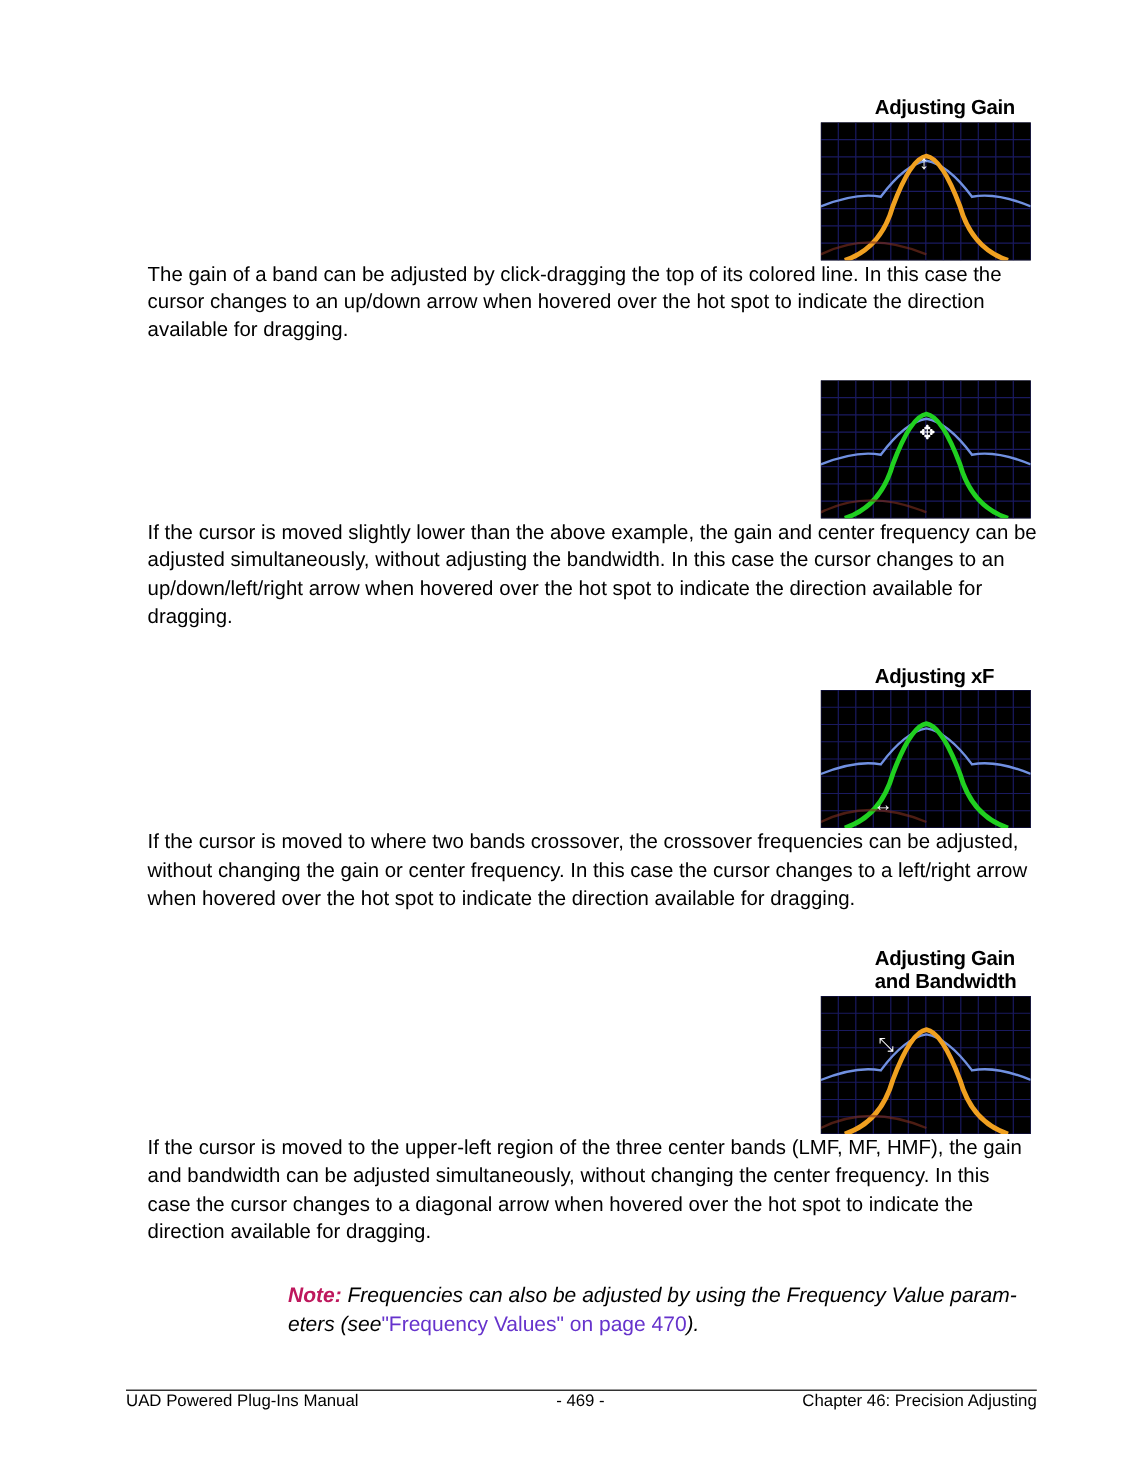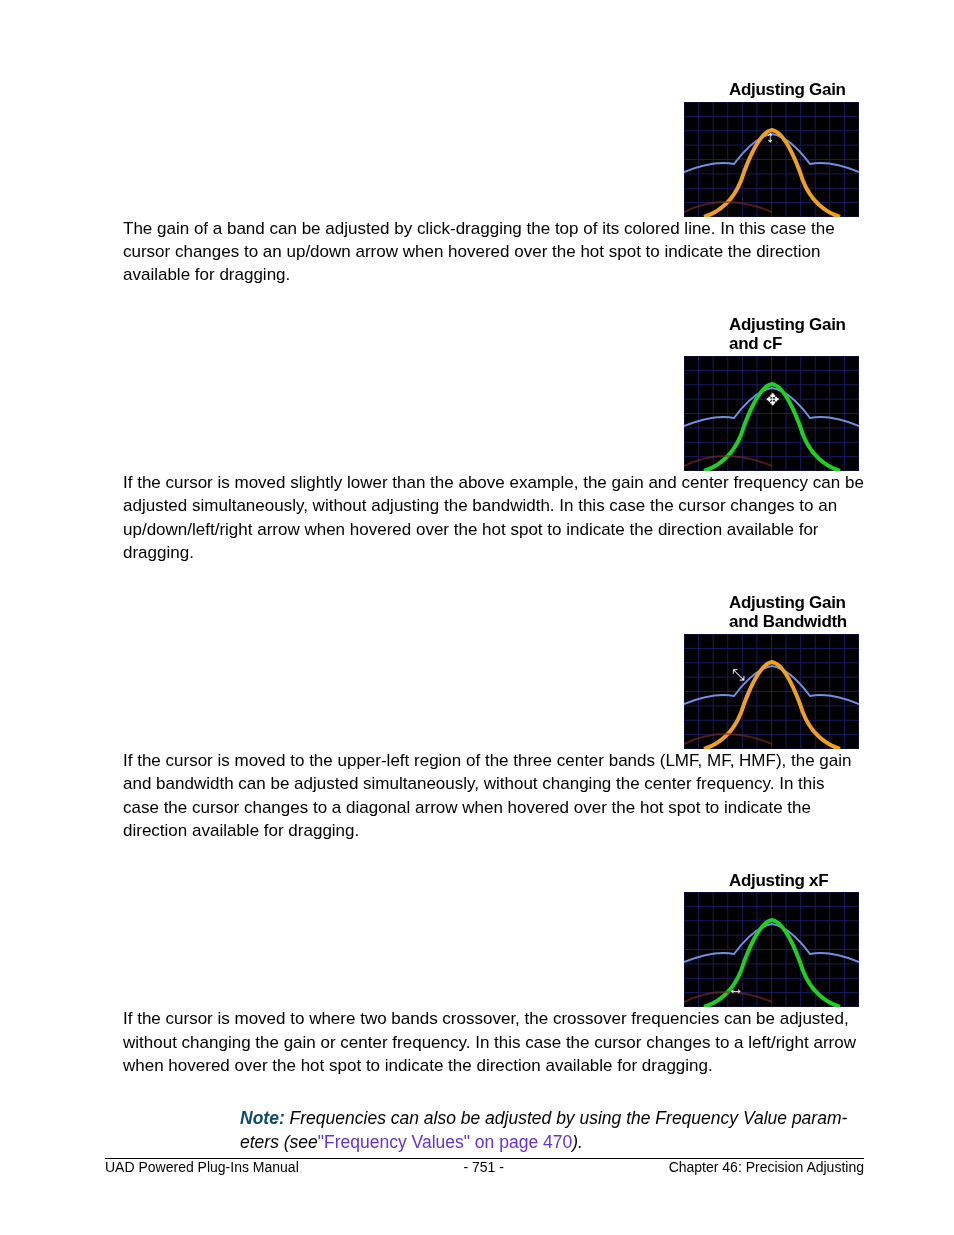--- a/index.html
+++ b/index.html
@@ -47,21 +47,21 @@
       line-height: 1.38;
       padding-left: 18px;
     }
     .note-row {
       margin-left: 135px;
       font-size: 17.5px;
       line-height: 1.38;
       font-style: italic;
     }
     .note-label {
-      color: #0c4a6e;
+      color: #be185d;
       font-weight: bold;
       font-style: italic;
     }
     .link {
       color: #6633cc;
       font-style: normal;
     }
     .footer {
       position: absolute;
       bottom: 60px;
@@ -113,21 +113,20 @@
               <line x1="0" y1="100.625" x2="175" y2="100.625" stroke="#1a1a60" stroke-width="1"></line>
               <line x1="0" y1="115" x2="175" y2="115" stroke="#1a1a60" stroke-width="1"></line>
               <path d="M0 70 Q 30 58 50 62 Q 70 35 88 32 Q 106 35 126 62 Q 146 58 175 70" stroke="#7090e0" stroke-width="2" fill="none"></path>
               <path d="M 20 115 Q 50 105 60 70 Q 75 30 88 28 Q 101 30 116 70 Q 126 105 156 115" stroke="#f0a020" stroke-width="4" fill="none"></path>
               <path d="M0 110 Q 40 90 88 110" stroke="#803020" stroke-width="2" fill="none" opacity="0.6"></path>
             </svg><div class="cursor-icon" style="left: 82px; top: 26px;">↕</div></div>
         </div>
         <div class="text-col">The gain of a band can be adjusted by click-drag­ging the top of its colored line. In this case the cursor changes to an up/down arrow when hovered over the hot spot to indicate the direction available for dragging.</div>
       </div>
       <div class="section">
-        <div class="label-col">Adjusting Gain and cF</div>
         <div class="img-col">
           <div class="eq-thumb"><svg width="175" height="115" viewBox="0 0 175 115" xmlns="http://www.w3.org/2000/svg">
               <rect width="175" height="115" fill="#000"></rect>
               <line x1="0" y1="0" x2="0" y2="115" stroke="#1a1a60" stroke-width="1"></line>
               <line x1="14.583333333333334" y1="0" x2="14.583333333333334" y2="115" stroke="#1a1a60" stroke-width="1"></line>
               <line x1="29.166666666666668" y1="0" x2="29.166666666666668" y2="115" stroke="#1a1a60" stroke-width="1"></line>
               <line x1="43.75" y1="0" x2="43.75" y2="115" stroke="#1a1a60" stroke-width="1"></line>
               <line x1="58.333333333333336" y1="0" x2="58.333333333333336" y2="115" stroke="#1a1a60" stroke-width="1"></line>
               <line x1="72.91666666666667" y1="0" x2="72.91666666666667" y2="115" stroke="#1a1a60" stroke-width="1"></line>
               <line x1="87.5" y1="0" x2="87.5" y2="115" stroke="#1a1a60" stroke-width="1"></line>
@@ -147,20 +146,54 @@
               <line x1="0" y1="100.625" x2="175" y2="100.625" stroke="#1a1a60" stroke-width="1"></line>
               <line x1="0" y1="115" x2="175" y2="115" stroke="#1a1a60" stroke-width="1"></line>
               <path d="M0 70 Q 30 58 50 62 Q 70 35 88 32 Q 106 35 126 62 Q 146 58 175 70" stroke="#7090e0" stroke-width="2" fill="none"></path>
               <path d="M 20 115 Q 50 105 60 70 Q 75 30 88 28 Q 101 30 116 70 Q 126 105 156 115" stroke="#20d020" stroke-width="4" fill="none"></path>
               <path d="M0 110 Q 40 90 88 110" stroke="#803020" stroke-width="2" fill="none" opacity="0.6"></path>
             </svg><div class="cursor-icon" style="left: 82px; top: 34px;">✥</div></div>
         </div>
         <div class="text-col">If the cursor is moved slightly lower than the above ex­ample, the gain and center frequency can be ad­justed simultaneously, without adjusting the band­width. In this case the cursor changes to an up/down/left/right arrow when hovered over the hot spot to indicate the direction available for dragging.</div>
       </div>
       <div class="section">
+        <div class="label-col">Adjusting xF</div>
+        <div class="img-col">
+          <div class="eq-thumb"><svg width="175" height="115" viewBox="0 0 175 115" xmlns="http://www.w3.org/2000/svg">
+              <rect width="175" height="115" fill="#000"></rect>
+              <line x1="0" y1="0" x2="0" y2="115" stroke="#1a1a60" stroke-width="1"></line>
+              <line x1="14.583333333333334" y1="0" x2="14.583333333333334" y2="115" stroke="#1a1a60" stroke-width="1"></line>
+              <line x1="29.166666666666668" y1="0" x2="29.166666666666668" y2="115" stroke="#1a1a60" stroke-width="1"></line>
+              <line x1="43.75" y1="0" x2="43.75" y2="115" stroke="#1a1a60" stroke-width="1"></line>
+              <line x1="58.333333333333336" y1="0" x2="58.333333333333336" y2="115" stroke="#1a1a60" stroke-width="1"></line>
+              <line x1="72.91666666666667" y1="0" x2="72.91666666666667" y2="115" stroke="#1a1a60" stroke-width="1"></line>
+              <line x1="87.5" y1="0" x2="87.5" y2="115" stroke="#1a1a60" stroke-width="1"></line>
+              <line x1="102.08333333333334" y1="0" x2="102.08333333333334" y2="115" stroke="#1a1a60" stroke-width="1"></line>
+              <line x1="116.66666666666667" y1="0" x2="116.66666666666667" y2="115" stroke="#1a1a60" stroke-width="1"></line>
+              <line x1="131.25" y1="0" x2="131.25" y2="115" stroke="#1a1a60" stroke-width="1"></line>
+              <line x1="145.83333333333334" y1="0" x2="145.83333333333334" y2="115" stroke="#1a1a60" stroke-width="1"></line>
+              <line x1="160.41666666666669" y1="0" x2="160.41666666666669" y2="115" stroke="#1a1a60" stroke-width="1"></line>
+              <line x1="175" y1="0" x2="175" y2="115" stroke="#1a1a60" stroke-width="1"></line>
+              <line x1="0" y1="0" x2="175" y2="0" stroke="#1a1a60" stroke-width="1"></line>
+              <line x1="0" y1="14.375" x2="175" y2="14.375" stroke="#1a1a60" stroke-width="1"></line>
+              <line x1="0" y1="28.75" x2="175" y2="28.75" stroke="#1a1a60" stroke-width="1"></line>
+              <line x1="0" y1="43.125" x2="175" y2="43.125" stroke="#1a1a60" stroke-width="1"></line>
+              <line x1="0" y1="57.5" x2="175" y2="57.5" stroke="#1a1a60" stroke-width="1"></line>
+              <line x1="0" y1="71.875" x2="175" y2="71.875" stroke="#1a1a60" stroke-width="1"></line>
+              <line x1="0" y1="86.25" x2="175" y2="86.25" stroke="#1a1a60" stroke-width="1"></line>
+              <line x1="0" y1="100.625" x2="175" y2="100.625" stroke="#1a1a60" stroke-width="1"></line>
+              <line x1="0" y1="115" x2="175" y2="115" stroke="#1a1a60" stroke-width="1"></line>
+              <path d="M0 70 Q 30 58 50 62 Q 70 35 88 32 Q 106 35 126 62 Q 146 58 175 70" stroke="#7090e0" stroke-width="2" fill="none"></path>
+              <path d="M 20 115 Q 50 105 60 70 Q 75 30 88 28 Q 101 30 116 70 Q 126 105 156 115" stroke="#20d020" stroke-width="4" fill="none"></path>
+              <path d="M0 110 Q 40 90 88 110" stroke="#803020" stroke-width="2" fill="none" opacity="0.6"></path>
+            </svg><div class="cursor-icon" style="left: 44px; top: 88px;">↔</div></div>
+        </div>
+        <div class="text-col">If the cursor is moved to where two bands crossover, the crossover frequencies can be adjusted, without changing the gain or center frequency. In this case the cursor changes to a left/right arrow when hov­ered over the hot spot to indicate the direction avail­able for dragging.</div>
+      </div>
+      <div class="section">
         <div class="label-col">Adjusting Gain and Bandwidth</div>
         <div class="img-col">
           <div class="eq-thumb"><svg width="175" height="115" viewBox="0 0 175 115" xmlns="http://www.w3.org/2000/svg">
               <rect width="175" height="115" fill="#000"></rect>
               <line x1="0" y1="0" x2="0" y2="115" stroke="#1a1a60" stroke-width="1"></line>
               <line x1="14.583333333333334" y1="0" x2="14.583333333333334" y2="115" stroke="#1a1a60" stroke-width="1"></line>
               <line x1="29.166666666666668" y1="0" x2="29.166666666666668" y2="115" stroke="#1a1a60" stroke-width="1"></line>
               <line x1="43.75" y1="0" x2="43.75" y2="115" stroke="#1a1a60" stroke-width="1"></line>
               <line x1="58.333333333333336" y1="0" x2="58.333333333333336" y2="115" stroke="#1a1a60" stroke-width="1"></line>
               <line x1="72.91666666666667" y1="0" x2="72.91666666666667" y2="115" stroke="#1a1a60" stroke-width="1"></line>
@@ -179,60 +212,26 @@
               <line x1="0" y1="71.875" x2="175" y2="71.875" stroke="#1a1a60" stroke-width="1"></line>
               <line x1="0" y1="86.25" x2="175" y2="86.25" stroke="#1a1a60" stroke-width="1"></line>
               <line x1="0" y1="100.625" x2="175" y2="100.625" stroke="#1a1a60" stroke-width="1"></line>
               <line x1="0" y1="115" x2="175" y2="115" stroke="#1a1a60" stroke-width="1"></line>
               <path d="M0 70 Q 30 58 50 62 Q 70 35 88 32 Q 106 35 126 62 Q 146 58 175 70" stroke="#7090e0" stroke-width="2" fill="none"></path>
               <path d="M 20 115 Q 50 105 60 70 Q 75 30 88 28 Q 101 30 116 70 Q 126 105 156 115" stroke="#f0a020" stroke-width="4" fill="none"></path>
               <path d="M0 110 Q 40 90 88 110" stroke="#803020" stroke-width="2" fill="none" opacity="0.6"></path>
             </svg><div class="cursor-icon" style="left: 48px; top: 32px;">⤡</div></div>
         </div>
         <div class="text-col">If the cursor is moved to the upper-left region of the three center bands (LMF, MF, HMF), the gain and bandwidth can be adjusted simultaneously, without changing the center frequency. In this case the cursor changes to a diagonal arrow when hovered over the hot spot to indicate the direction available for drag­ging.</div>
-      </div>
-      <div class="section">
-        <div class="label-col">Adjusting xF</div>
-        <div class="img-col">
-          <div class="eq-thumb"><svg width="175" height="115" viewBox="0 0 175 115" xmlns="http://www.w3.org/2000/svg">
-              <rect width="175" height="115" fill="#000"></rect>
-              <line x1="0" y1="0" x2="0" y2="115" stroke="#1a1a60" stroke-width="1"></line>
-              <line x1="14.583333333333334" y1="0" x2="14.583333333333334" y2="115" stroke="#1a1a60" stroke-width="1"></line>
-              <line x1="29.166666666666668" y1="0" x2="29.166666666666668" y2="115" stroke="#1a1a60" stroke-width="1"></line>
-              <line x1="43.75" y1="0" x2="43.75" y2="115" stroke="#1a1a60" stroke-width="1"></line>
-              <line x1="58.333333333333336" y1="0" x2="58.333333333333336" y2="115" stroke="#1a1a60" stroke-width="1"></line>
-              <line x1="72.91666666666667" y1="0" x2="72.91666666666667" y2="115" stroke="#1a1a60" stroke-width="1"></line>
-              <line x1="87.5" y1="0" x2="87.5" y2="115" stroke="#1a1a60" stroke-width="1"></line>
-              <line x1="102.08333333333334" y1="0" x2="102.08333333333334" y2="115" stroke="#1a1a60" stroke-width="1"></line>
-              <line x1="116.66666666666667" y1="0" x2="116.66666666666667" y2="115" stroke="#1a1a60" stroke-width="1"></line>
-              <line x1="131.25" y1="0" x2="131.25" y2="115" stroke="#1a1a60" stroke-width="1"></line>
-              <line x1="145.83333333333334" y1="0" x2="145.83333333333334" y2="115" stroke="#1a1a60" stroke-width="1"></line>
-              <line x1="160.41666666666669" y1="0" x2="160.41666666666669" y2="115" stroke="#1a1a60" stroke-width="1"></line>
-              <line x1="175" y1="0" x2="175" y2="115" stroke="#1a1a60" stroke-width="1"></line>
-              <line x1="0" y1="0" x2="175" y2="0" stroke="#1a1a60" stroke-width="1"></line>
-              <line x1="0" y1="14.375" x2="175" y2="14.375" stroke="#1a1a60" stroke-width="1"></line>
-              <line x1="0" y1="28.75" x2="175" y2="28.75" stroke="#1a1a60" stroke-width="1"></line>
-              <line x1="0" y1="43.125" x2="175" y2="43.125" stroke="#1a1a60" stroke-width="1"></line>
-              <line x1="0" y1="57.5" x2="175" y2="57.5" stroke="#1a1a60" stroke-width="1"></line>
-              <line x1="0" y1="71.875" x2="175" y2="71.875" stroke="#1a1a60" stroke-width="1"></line>
-              <line x1="0" y1="86.25" x2="175" y2="86.25" stroke="#1a1a60" stroke-width="1"></line>
-              <line x1="0" y1="100.625" x2="175" y2="100.625" stroke="#1a1a60" stroke-width="1"></line>
-              <line x1="0" y1="115" x2="175" y2="115" stroke="#1a1a60" stroke-width="1"></line>
-              <path d="M0 70 Q 30 58 50 62 Q 70 35 88 32 Q 106 35 126 62 Q 146 58 175 70" stroke="#7090e0" stroke-width="2" fill="none"></path>
-              <path d="M 20 115 Q 50 105 60 70 Q 75 30 88 28 Q 101 30 116 70 Q 126 105 156 115" stroke="#20d020" stroke-width="4" fill="none"></path>
-              <path d="M0 110 Q 40 90 88 110" stroke="#803020" stroke-width="2" fill="none" opacity="0.6"></path>
-            </svg><div class="cursor-icon" style="left: 44px; top: 88px;">↔</div></div>
-        </div>
-        <div class="text-col">If the cursor is moved to where two bands crossover, the crossover frequencies can be adjusted, without changing the gain or center frequency. In this case the cursor changes to a left/right arrow when hov­ered over the hot spot to indicate the direction avail­able for dragging.</div>
       </div>
     </div>
 
   <div class="note-row">
     <span class="note-label">Note:</span><span> Frequencies can also be adjusted by using the Frequency Value param­eters (see</span><span class="link">"Frequency Values" on page 470</span><span>).</span>
   </div>
 
 </div>
 
 <div class="footer">
   <span>UAD Powered Plug-Ins Manual</span>
-  <span>- 751 -</span>
+  <span>- 469 -</span>
   <span>Chapter 46: Precision Adjusting</span>
 </div>
 
 </body></html>

